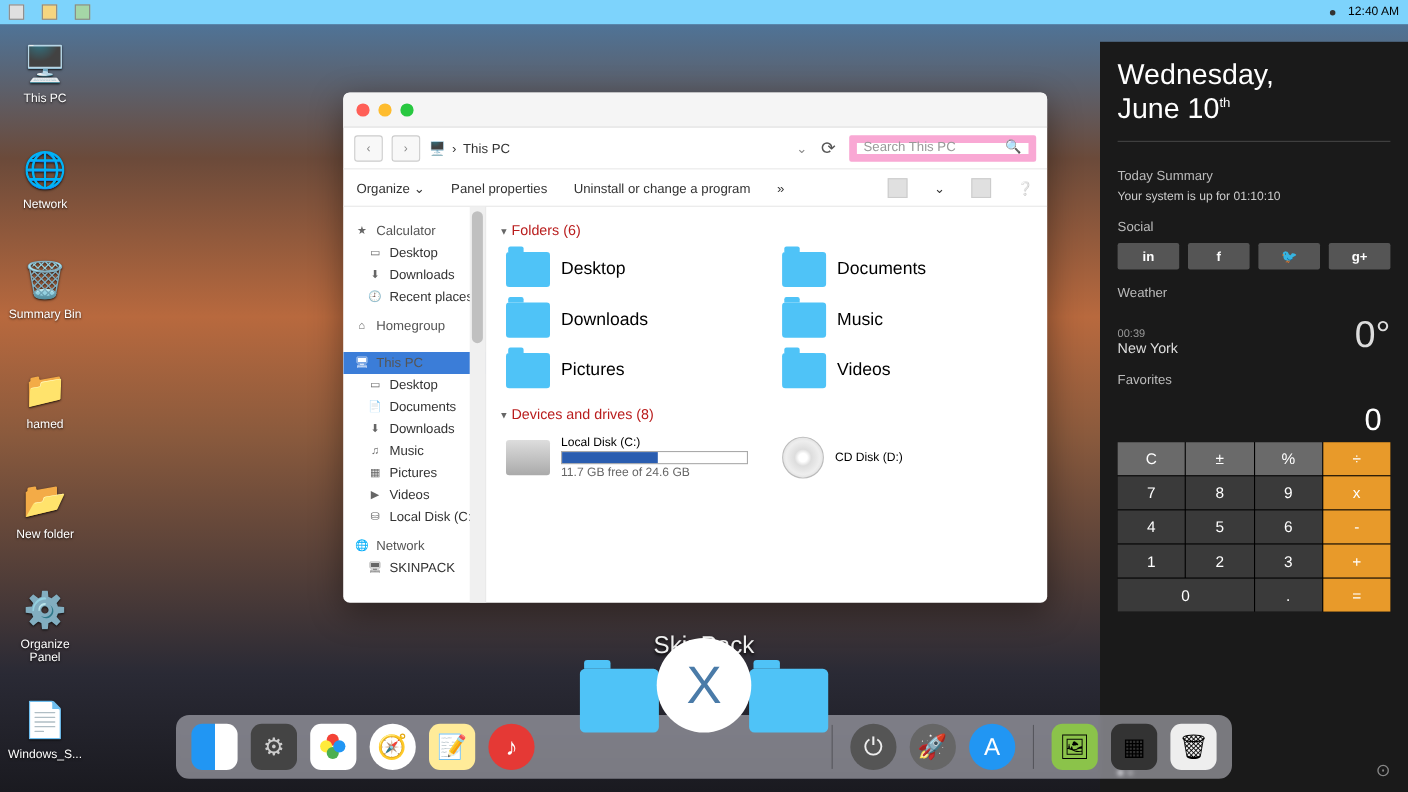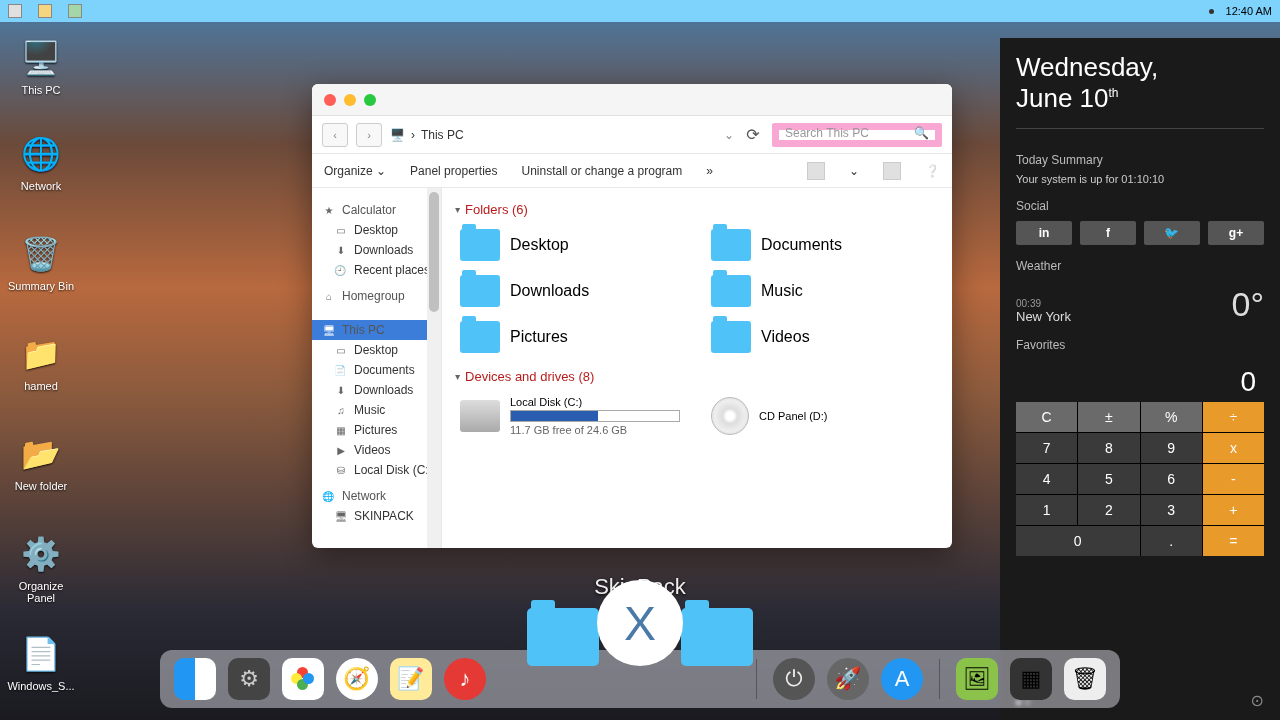--- a/index.html
+++ b/index.html
@@ -255,21 +255,21 @@
             <div>Local Disk (C:)</div>
             <div class="drive-bar">
                 <div class="drive-fill" style="width:52%"></div>
               </div>
             <div style="color:#666">11.7 GB free of 24.6 GB</div>
           </div>
         </div>
         <div class="drive-item">
           <div class="cd"></div>
           <div class="drive-meta">
-              <div>CD Panel (D:)</div>
+              <div>CD Disk (D:)</div>
             </div>
         </div>
       </div>
     </div>
   </div>
 </div>
 
 <div class="sidebar">
   <h2>
     <span>Wednesday,</span><br>

